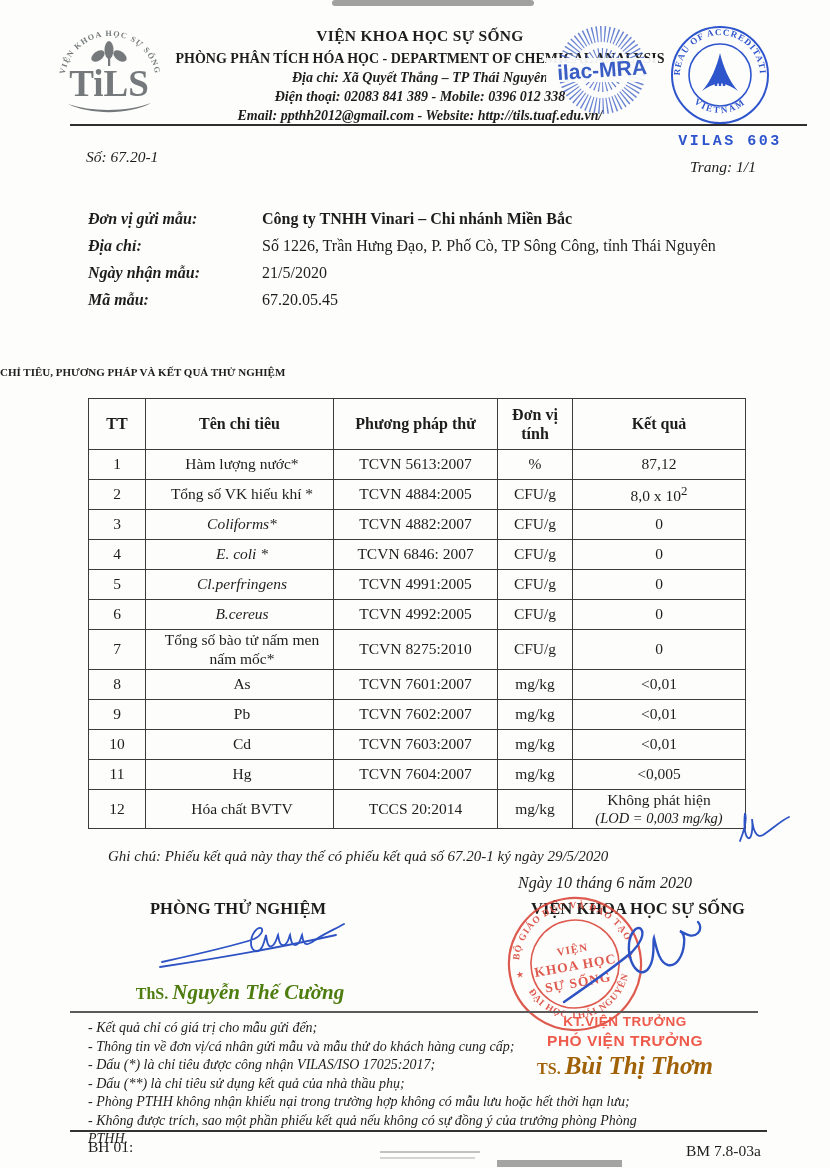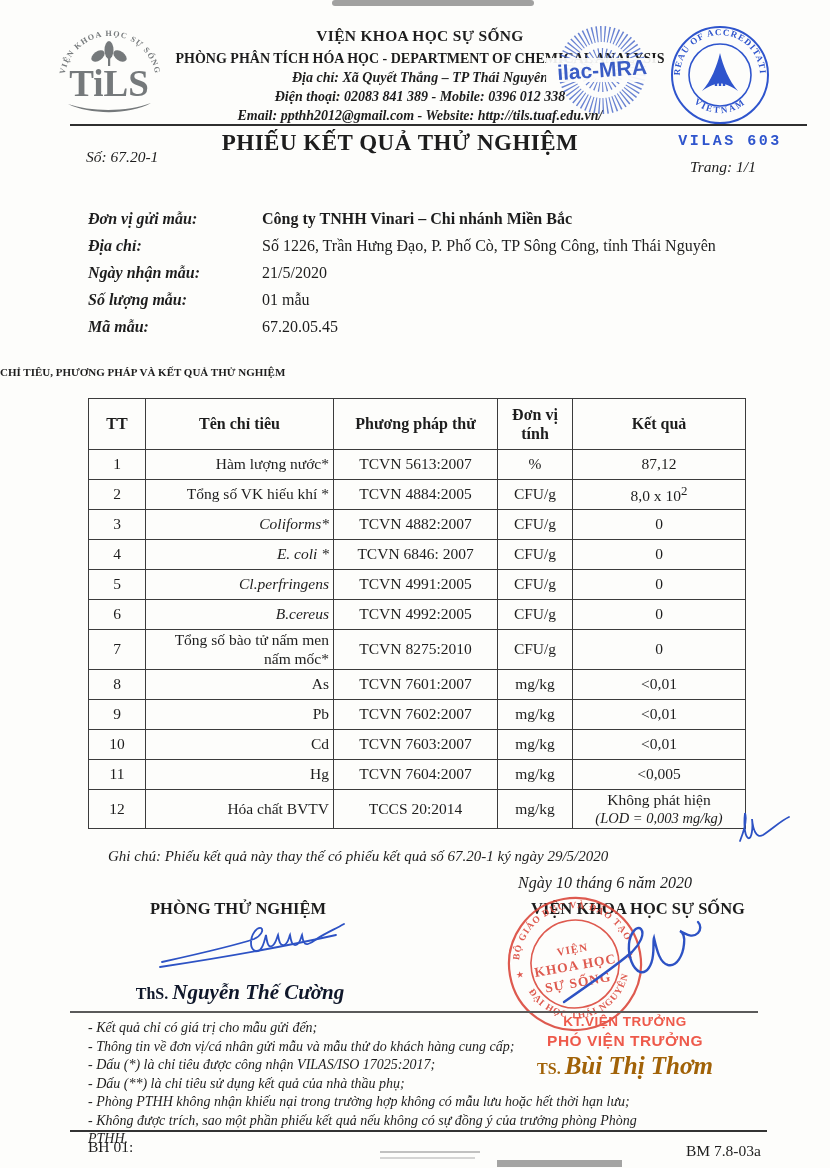--- a/index.html
+++ b/index.html
@@ -31,32 +31,32 @@
   .info-label{width:174px;flex:none;font-weight:bold;font-style:italic;}
   .info-value{white-space:nowrap;}
   .info-value.b{font-weight:bold;}
   
   .section-heading{left:0;top:366px;width:830px;text-align:left;font-weight:bold;font-size:11px;}
   .results{left:88px;top:398px;}
   table{border-collapse:collapse;table-layout:fixed;width:657px;font-size:15.5px;}
   th,td{border:1.6px solid #3c3c3c;padding:1px 4px;line-height:1.2;}
   thead th{height:48px;font-weight:bold;font-size:16px;}
   tbody td{height:27px;text-align:center;}
-  tbody td.name{text-align:right;padding-left:9px;}
+  tbody td.name{text-align:center;padding-left:9px;}
   tbody td.name.it{font-style:italic;}
   td .note{font-style:italic;font-size:14.5px;}
   
   .doc-note{left:108px;top:848px;font-style:italic;font-size:15px;}
   .date-line{left:480px;top:874px;width:250px;text-align:center;font-style:italic;font-size:16px;}
   .sig-title-left{left:118px;top:899px;width:240px;text-align:center;font-weight:bold;font-size:16.5px;}
   .sig-title-right{left:518px;top:899px;width:240px;text-align:center;font-weight:bold;font-size:16.5px;}
   .sig-left-svg{left:158px;top:918px;width:190px;height:58px;}
   .sig-right-svg{left:560px;top:910px;width:145px;height:105px;}
   .stamp-red{left:505px;top:893px;width:140px;height:142px;opacity:.88;}
-  .sig-name-left{left:110px;top:980px;width:260px;text-align:center;color:#0f172a;}
+  .sig-name-left{left:110px;top:980px;width:260px;text-align:center;color:#4d7c0f;}
   .sig-name-left .pre{font-size:16px;font-weight:bold;}
   .sig-name-left .scr{font-style:italic;font-weight:bold;font-size:21px;}
   .rule-mid{left:70px;top:1011px;width:688px;height:1.5px;background:#5a5a5a;}
   .red-block{left:500px;top:1014px;width:250px;text-align:center;
       font-family:"Liberation Sans",sans-serif;color:#ee5a4b;}
   .red-pos1{font-weight:bold;font-size:13.5px;letter-spacing:.5px;}
   .red-pos2{font-weight:bold;font-size:15.5px;letter-spacing:.5px;margin-top:3px;}
   .red-name{font-family:"Liberation Serif",serif;color:#a16207;margin-top:2px;}
   .red-name .pre{font-size:16px;font-weight:bold;}
   .red-name .scr{font-style:italic;font-weight:bold;font-size:25px;}
@@ -134,40 +134,35 @@
       <path d="M 52,30 C 49,43 43,58 34,68 C 42,62.5 47,60.5 52,60.5 C 57,60.5 62,62.5 70,68 C 61,58 55,43 52,30 Z"></path>
       <rect x="46.8" y="55" width="2.4" height="8"></rect>
       <rect x="50.8" y="53" width="2.4" height="10"></rect>
       <rect x="54.8" y="55" width="2.4" height="8"></rect>
     </g>
   </svg>
   <div class="abs vilas-label">VILAS 603</div>
 
   <div class="abs hdr-sep"></div>
 
-  <div class="abs doc-title">PHIẾU KẾT QUẢ THỬ NGHIỆM</div>
   <div class="abs doc-number">Số: 67.20-1</div>
   <div class="abs doc-page">Trang: 1/1</div>
 
   <div class="abs sample-info">
       <div class="info-row">
         <span class="info-label">Đơn vị gửi mẫu:</span>
         <span class="info-value b">Công ty TNHH Vinari – Chi nhánh Miền Bắc</span>
       </div>
       <div class="info-row">
         <span class="info-label">Địa chỉ:</span>
         <span class="info-value">Số 1226, Trần Hưng Đạo, P. Phố Cò, TP Sông Công, tỉnh Thái Nguyên</span>
       </div>
       <div class="info-row">
         <span class="info-label">Ngày nhận mẫu:</span>
         <span class="info-value">21/5/2020</span>
-      </div>
-      <div class="info-row">
-        <span class="info-label">Số lượng mẫu:</span>
-        <span class="info-value">01 mẫu</span>
       </div>
       <div class="info-row">
         <span class="info-label">Mã mẫu:</span>
         <span class="info-value">67.20.05.45</span>
       </div>
     </div>
 
   <div class="abs section-heading">CHỈ TIÊU, PHƯƠNG PHÁP VÀ KẾT QUẢ THỬ NGHIỆM</div>
   <div class="abs results">
     <table>

